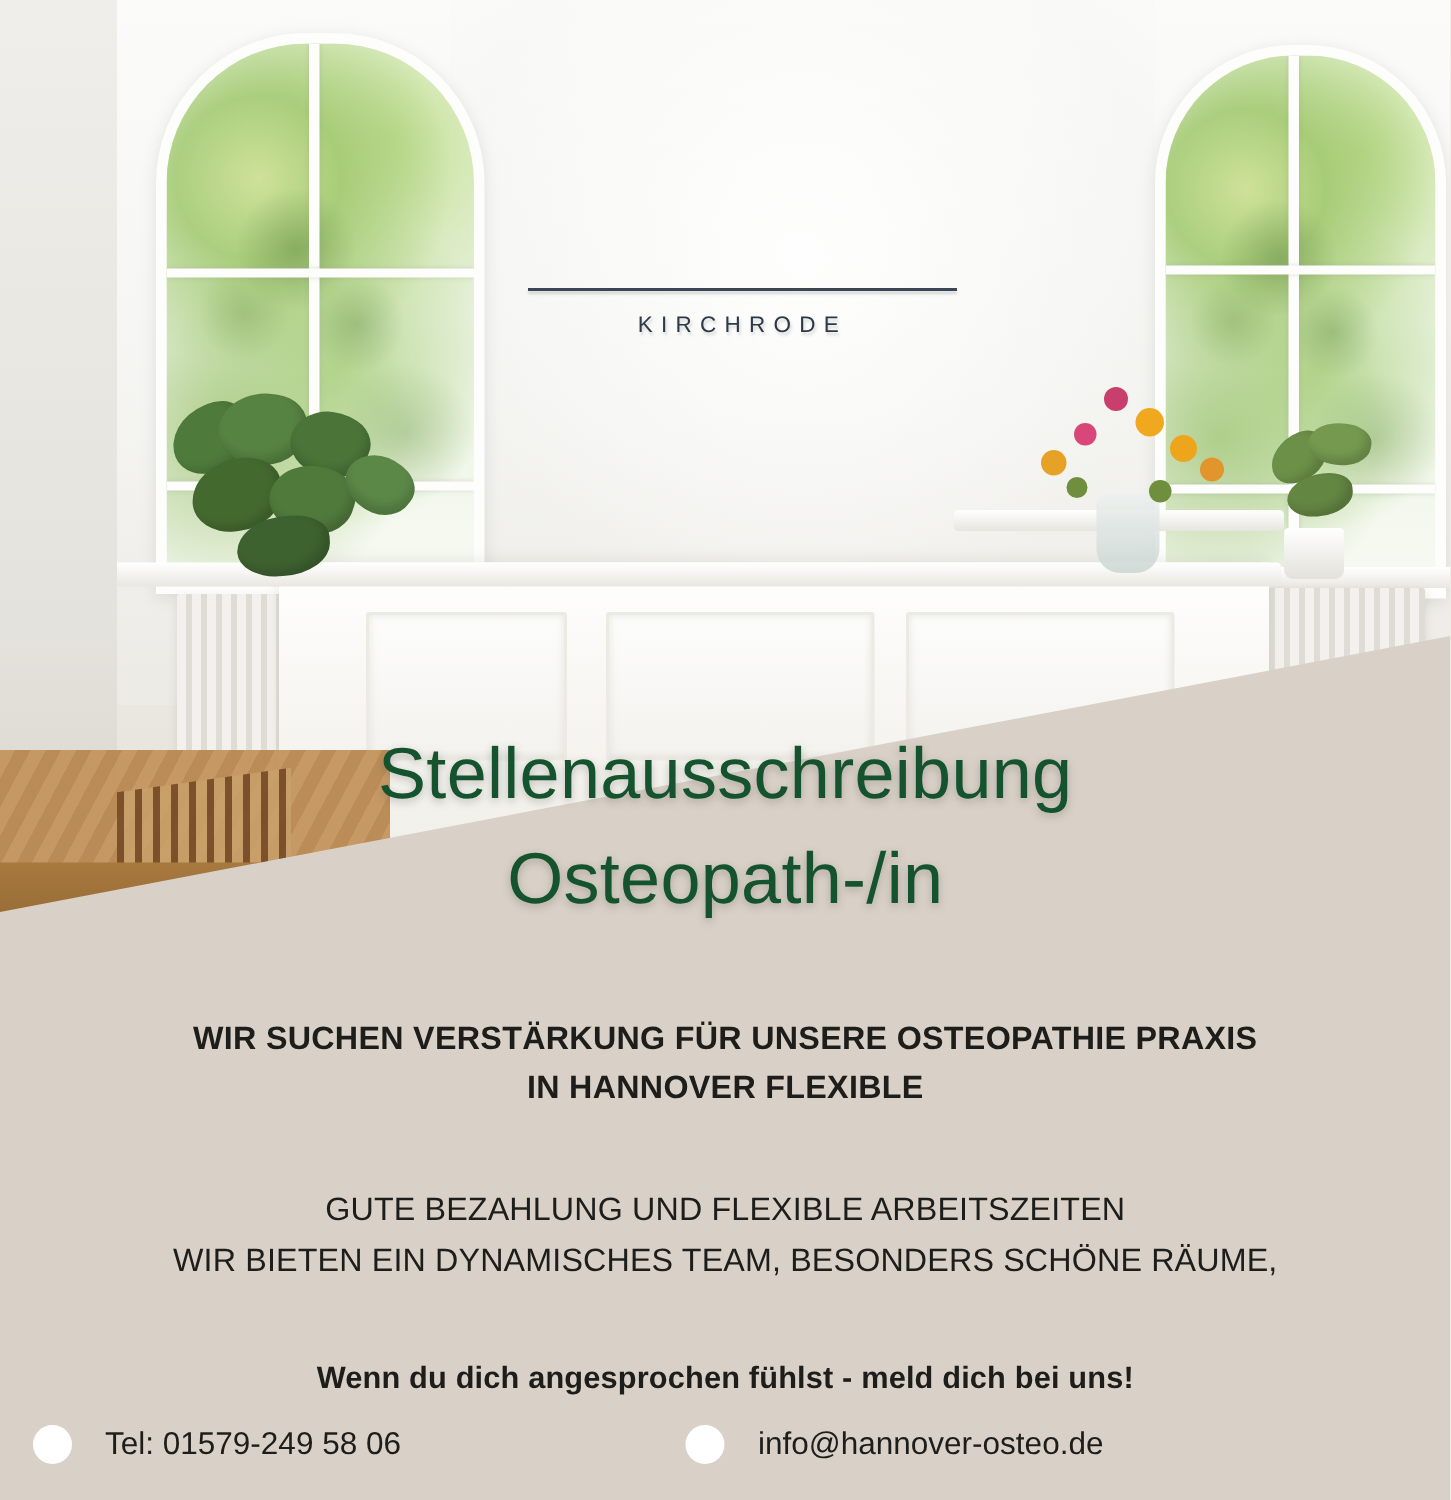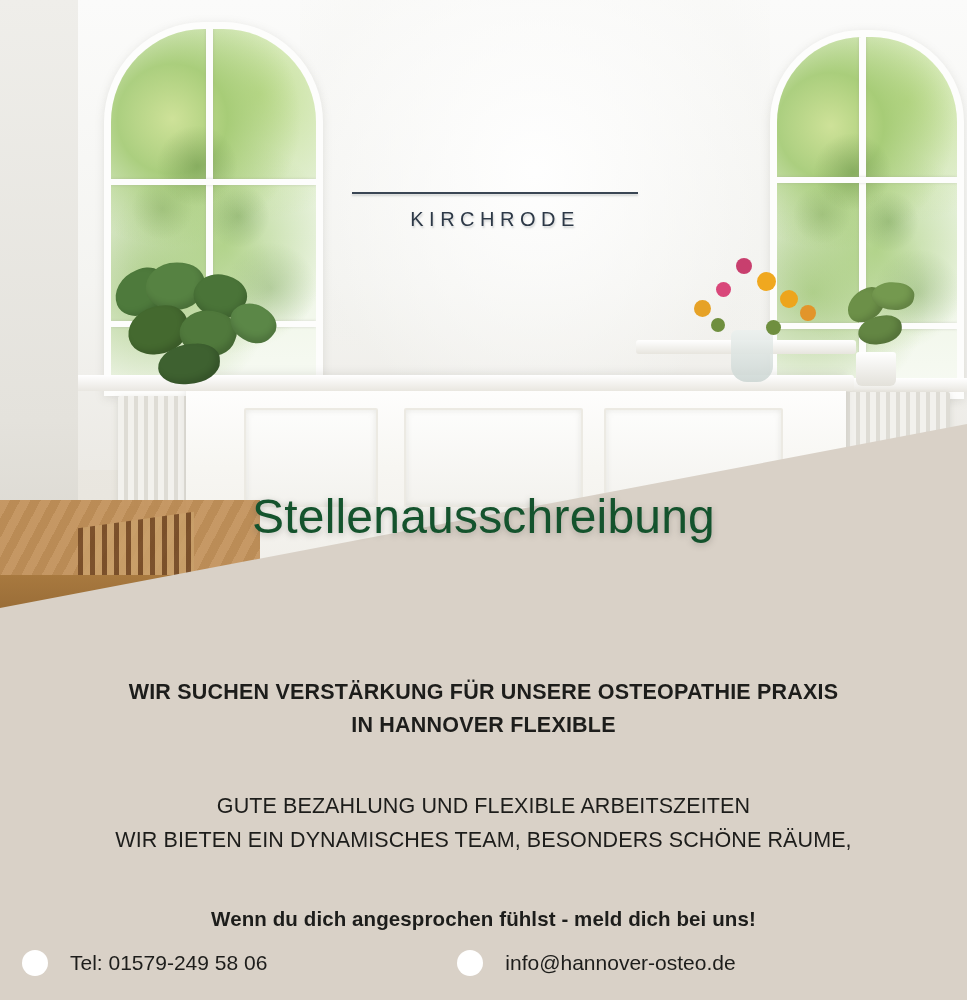--- a/index.html
+++ b/index.html
@@ -100,21 +100,21 @@
     text-shadow: 1px 2px 2px rgba(120,125,130,0.35);
   }
   .sign-rule {
     width: 286px;
     height: 2px;
     background: #3a4654;
     margin: 12px auto 14px auto;
     box-shadow: 0 2px 2px rgba(120,125,130,0.3);
   }
   .sign-sub {
-    font-size: 20px;
+    font-size: 15px;
     letter-spacing: 5.5px;
     color: #2d3947;
     text-shadow: 1px 2px 2px rgba(120,125,130,0.3);
   }
 
   
   .counter {
     position: absolute;
     left: 186px; top: 375px; width: 660px; height: 265px;
     background: linear-gradient(180deg,#ffffff 0%, #f7f6f2 35%, #eceae4 100%);
@@ -356,20 +356,21 @@
     <div class="palm-pot"></div>
     <div class="leaf" style="position:absolute; left:846px; top:290px; width:40px; height:30px; transform:rotate(-30deg); background:#6c9048;"></div>
     <div class="leaf" style="position:absolute; left:872px; top:282px; width:42px; height:28px; transform:rotate(10deg); background:#74994f;"></div>
     <div class="leaf" style="position:absolute; left:858px; top:316px; width:44px; height:28px; transform:rotate(-6deg); background:#638643;"></div>
   </div>
 
   <div class="beige-wedge"></div>
 
   <div class="headline">
     <span>Stellenausschreibung</span>
+    <span class="l2">Osteopath-/in</span>
   </div>
 
   <div class="copy">
     <div class="lead">
       <div>WIR SUCHEN VERSTÄRKUNG FÜR UNSERE  OSTEOPATHIE PRAXIS</div>
       <div>IN HANNOVER FLEXIBLE</div>
     </div>
     <div class="offer">
       <div>GUTE BEZAHLUNG  UND FLEXIBLE ARBEITSZEITEN</div>
       <div>WIR BIETEN EIN DYNAMISCHES TEAM, BESONDERS SCHÖNE  RÄUME,</div>

